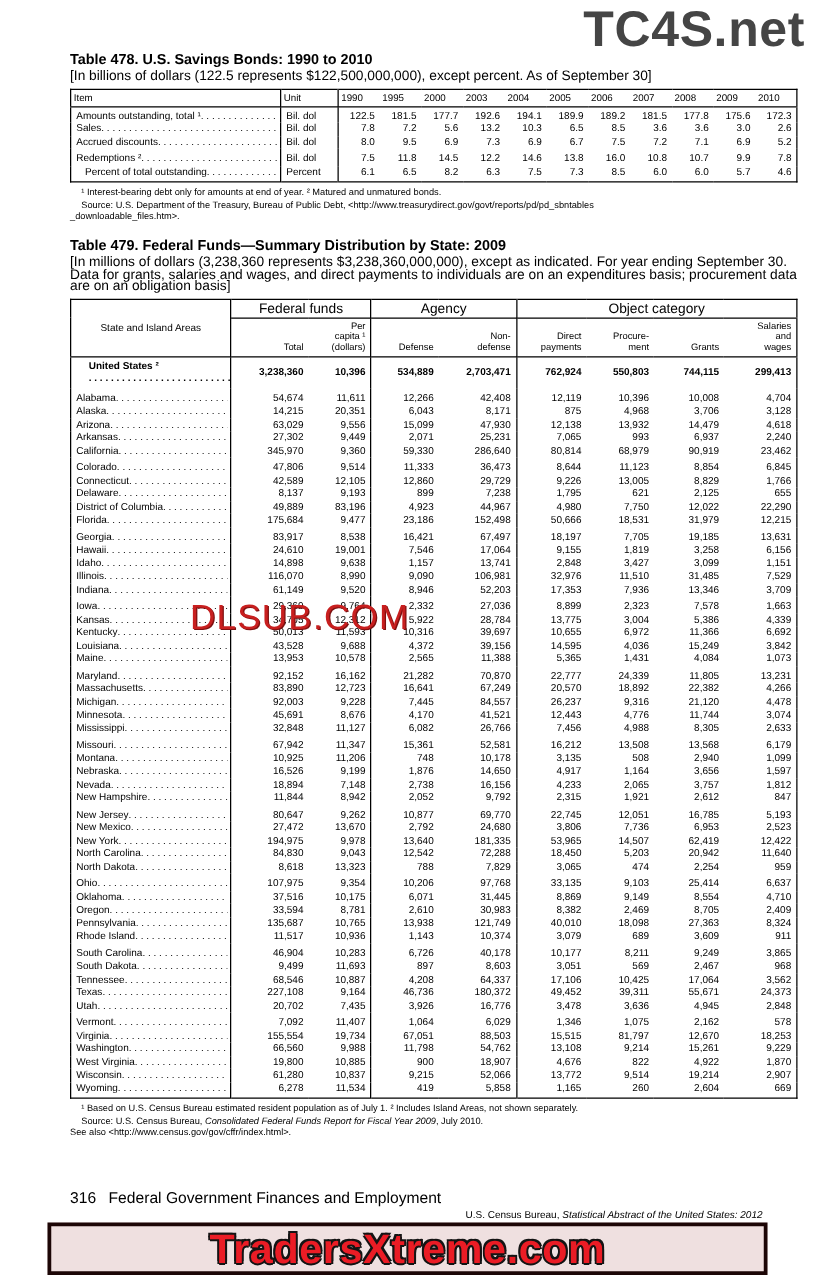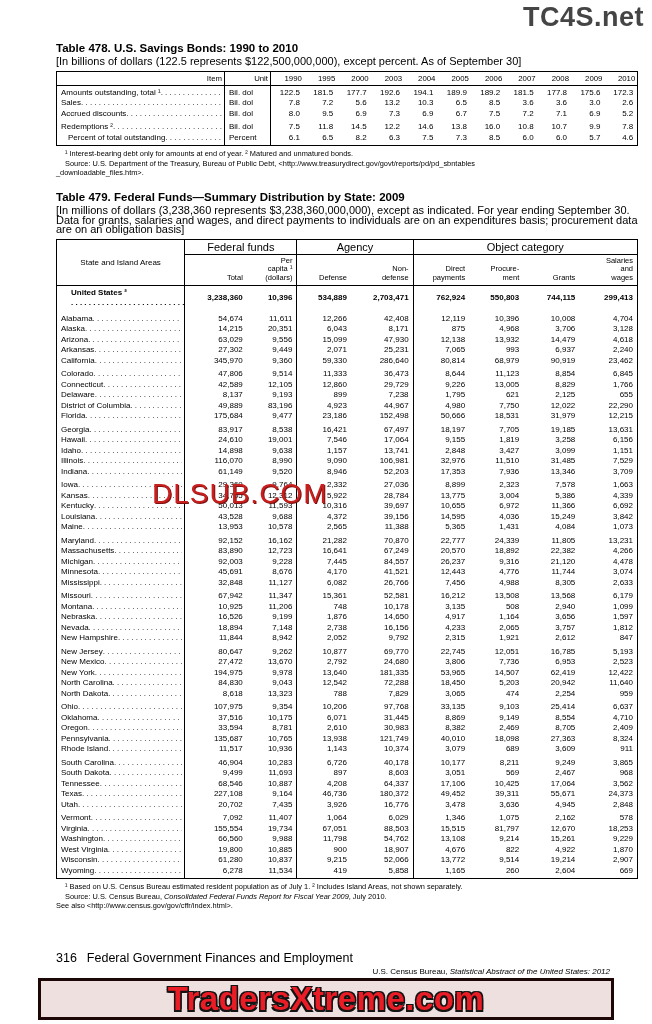--- a/index.html
+++ b/index.html
@@ -6,21 +6,21 @@
   html,body{width:652px;height:1024px;}
   body{position:relative;background:#fff;font-family:"Liberation Sans",sans-serif;color:#000;overflow:hidden;}
   .content{position:absolute;left:56px;top:0;width:582px;}
   .t-title{font-size:11.5px;font-weight:bold;margin:0 0 3px 0;}
   .first{margin-top:42px;}
   .t2{margin-top:14px;}
   .t-note{font-size:11px;line-height:9.6px;margin-bottom:4px;white-space:pre-line;}
   table{border-collapse:collapse;table-layout:fixed;width:582px;border:1px solid #000;}
   th,td{font-size:8px;font-weight:normal;padding:0 4px;overflow:hidden;}
   .vr{border-right:1px solid #000;}
-  .t478 thead th{border-bottom:1px solid #000;font-size:7.8px;height:14px;text-align:right;padding:1px 2px;}
+  .t478 thead th{border-bottom:1px solid #000;font-size:7.8px;height:14px;text-align:left;padding:1px 2px;}
   .t479 .grp{border-bottom:1px solid #000;text-align:center;font-size:11px;height:13px;padding:1px 2px;}
   .t479 .sub{font-size:7.5px;line-height:8.6px;text-align:right;vertical-align:bottom;white-space:pre-line;padding:2px 4px 2px 2px;border-bottom:1px solid #000;}
   .t479 .stub-h{text-align:center;vertical-align:middle;font-size:8px;border-bottom:1px solid #000;}
   td.num{text-align:right;white-space:nowrap;}
   tbody td{line-height:10.5px;}
   .t478 tbody tr:first-child td{padding-top:2px;}
   tbody tr:last-child td{padding-bottom:2px;}
   .stub{padding-right:2px;}
   .stubflex{display:flex;align-items:baseline;}
   .stubflex .nm{white-space:nowrap;}
@@ -28,21 +28,21 @@
   .dots::after{content:" . . . . . . . . . . . . . . . . . . . . . . . . . . . . . . . . . . . . . . . . . . . .";}
   tr.sp td{padding-top:3px;}
   tr.us td{font-weight:bold;padding-top:2px;padding-bottom:2px;}
   tr.us .stubflex{padding-left:10px;flex-direction:column;}
   td.ind .stubflex{padding-left:7px;}
   td.unit{text-align:left;}
   .fn{font-size:7.4px;margin-top:3px;padding-left:9px;}
   .src{font-size:7.4px;line-height:9px;}
   .src.ind1{padding-left:9px;margin-top:1px;}
   .seealso{font-size:7.4px;line-height:9px;}
-  .wm-top{position:absolute;top:2px;right:8px;font-size:27px;font-weight:bold;color:#454545;letter-spacing:.5px;z-index:5;}
+  .wm-top{position:absolute;top:2px;right:8px;font-size:40px;font-weight:bold;color:#454545;letter-spacing:.5px;z-index:5;}
   .wm-mid{position:absolute;top:478px;left:152px;font-size:28px;font-weight:400;color:#c81f1f;letter-spacing:1px;text-shadow:1px 1px 0 #7e1010;z-index:5;}
   .footer{position:absolute;left:56px;top:951px;font-size:12.5px;}
   .footer .pnum{margin-right:10px;}
   .census{position:absolute;right:42px;top:967px;font-size:8px;white-space:nowrap;}
   .wm-bottom{position:absolute;left:38px;top:978px;width:576px;height:42px;background:#efe0e0;border:3px solid #1c0606;display:flex;align-items:center;justify-content:center;z-index:6;}
   .wm-bottom span{font-size:33px;font-weight:bold;color:#ea1c25;letter-spacing:.5px;
     text-shadow:-1.5px -1.5px 0 #141414,1.5px -1.5px 0 #141414,-1.5px 1.5px 0 #141414,1.5px 1.5px 0 #141414,0 2px 0 #141414;}
 </style>
 </head>
 <body>

